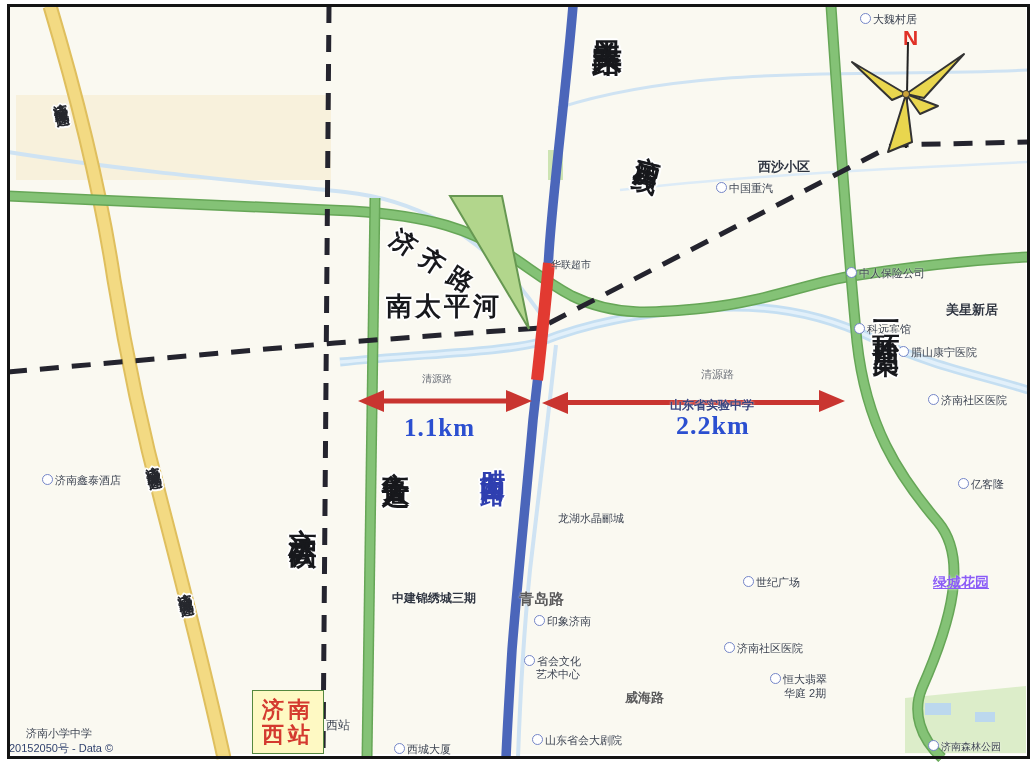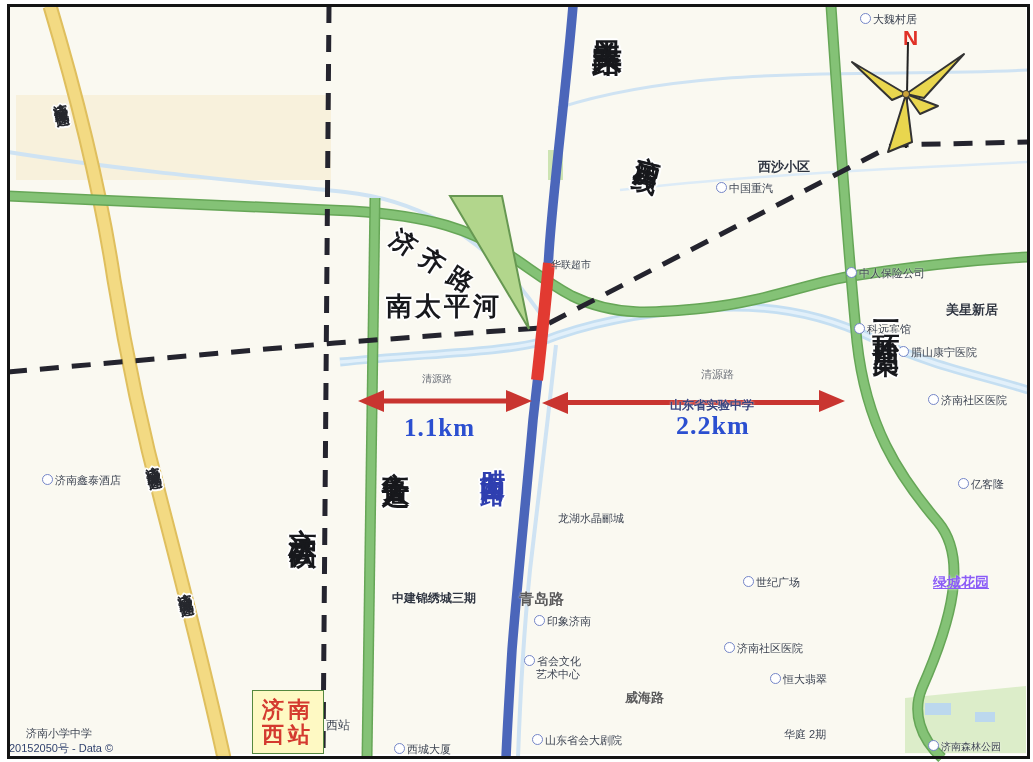--- a/index.html
+++ b/index.html
@@ -128,21 +128,21 @@
   <div class="ml" style="left:716px;top:181px;"><span class="poi"></span><span>中国重汽</span></div>
   <div class="ml" style="left:860px;top:12px;"><span class="poi"></span><span>大魏村居</span></div>
   <div class="ml b13" style="left:946px;top:301px;"><span>美星新居</span></div>
   <div class="ml" style="left:854px;top:322px;"><span class="poi"></span><span>科远宾馆</span></div>
   <div class="ml" style="left:898px;top:345px;"><span class="poi"></span><span>腊山康宁医院</span></div>
   <div class="ml" style="left:928px;top:393px;"><span class="poi"></span><span>济南社区医院</span></div>
   <div class="ml" style="left:846px;top:266px;"><span class="poi"></span><span>中人保险公司</span></div>
   <div class="ml" style="left:958px;top:477px;"><span class="poi"></span><span>亿客隆</span></div>
   <div class="ml b14" style="left:933px;top:574px;"><span>绿城花园</span></div>
   <div class="ml" style="left:770px;top:672px;"><span class="poi"></span><span>恒大翡翠</span></div>
-  <div class="ml" style="left:784px;top:686px;margin-top:41px;"><span>华庭 2期</span></div>
+  <div class="ml" style="left:784px;top:686px;"><span>华庭 2期</span></div>
   <div class="ml road" style="left:625px;top:689px;font-size:13px;"><span>威海路</span></div>
   <div class="ml" style="left:532px;top:733px;"><span class="poi"></span><span>山东省会大剧院</span></div>
   <div class="ml" style="left:524px;top:654px;"><span class="poi"></span><span>省会文化</span></div>
   <div class="ml" style="left:536px;top:667px;"><span>艺术中心</span></div>
   <div class="ml" style="left:534px;top:614px;"><span class="poi"></span><span>印象济南</span></div>
   <div class="ml road" style="left:519px;top:560px;font-size:15px;margin-top:30px;"><span>青岛路</span></div>
   <div class="ml" style="left:558px;top:511px;"><span>龙湖水晶郦城</span></div>
   <div class="ml b12" style="left:392px;top:590px;"><span>中建锦绣城三期</span></div>
   <div class="ml" style="left:326px;top:717px;font-size:12px;"><span>西站</span></div>
   <div class="ml" style="left:394px;top:742px;"><span class="poi"></span><span>西城大厦</span></div>

